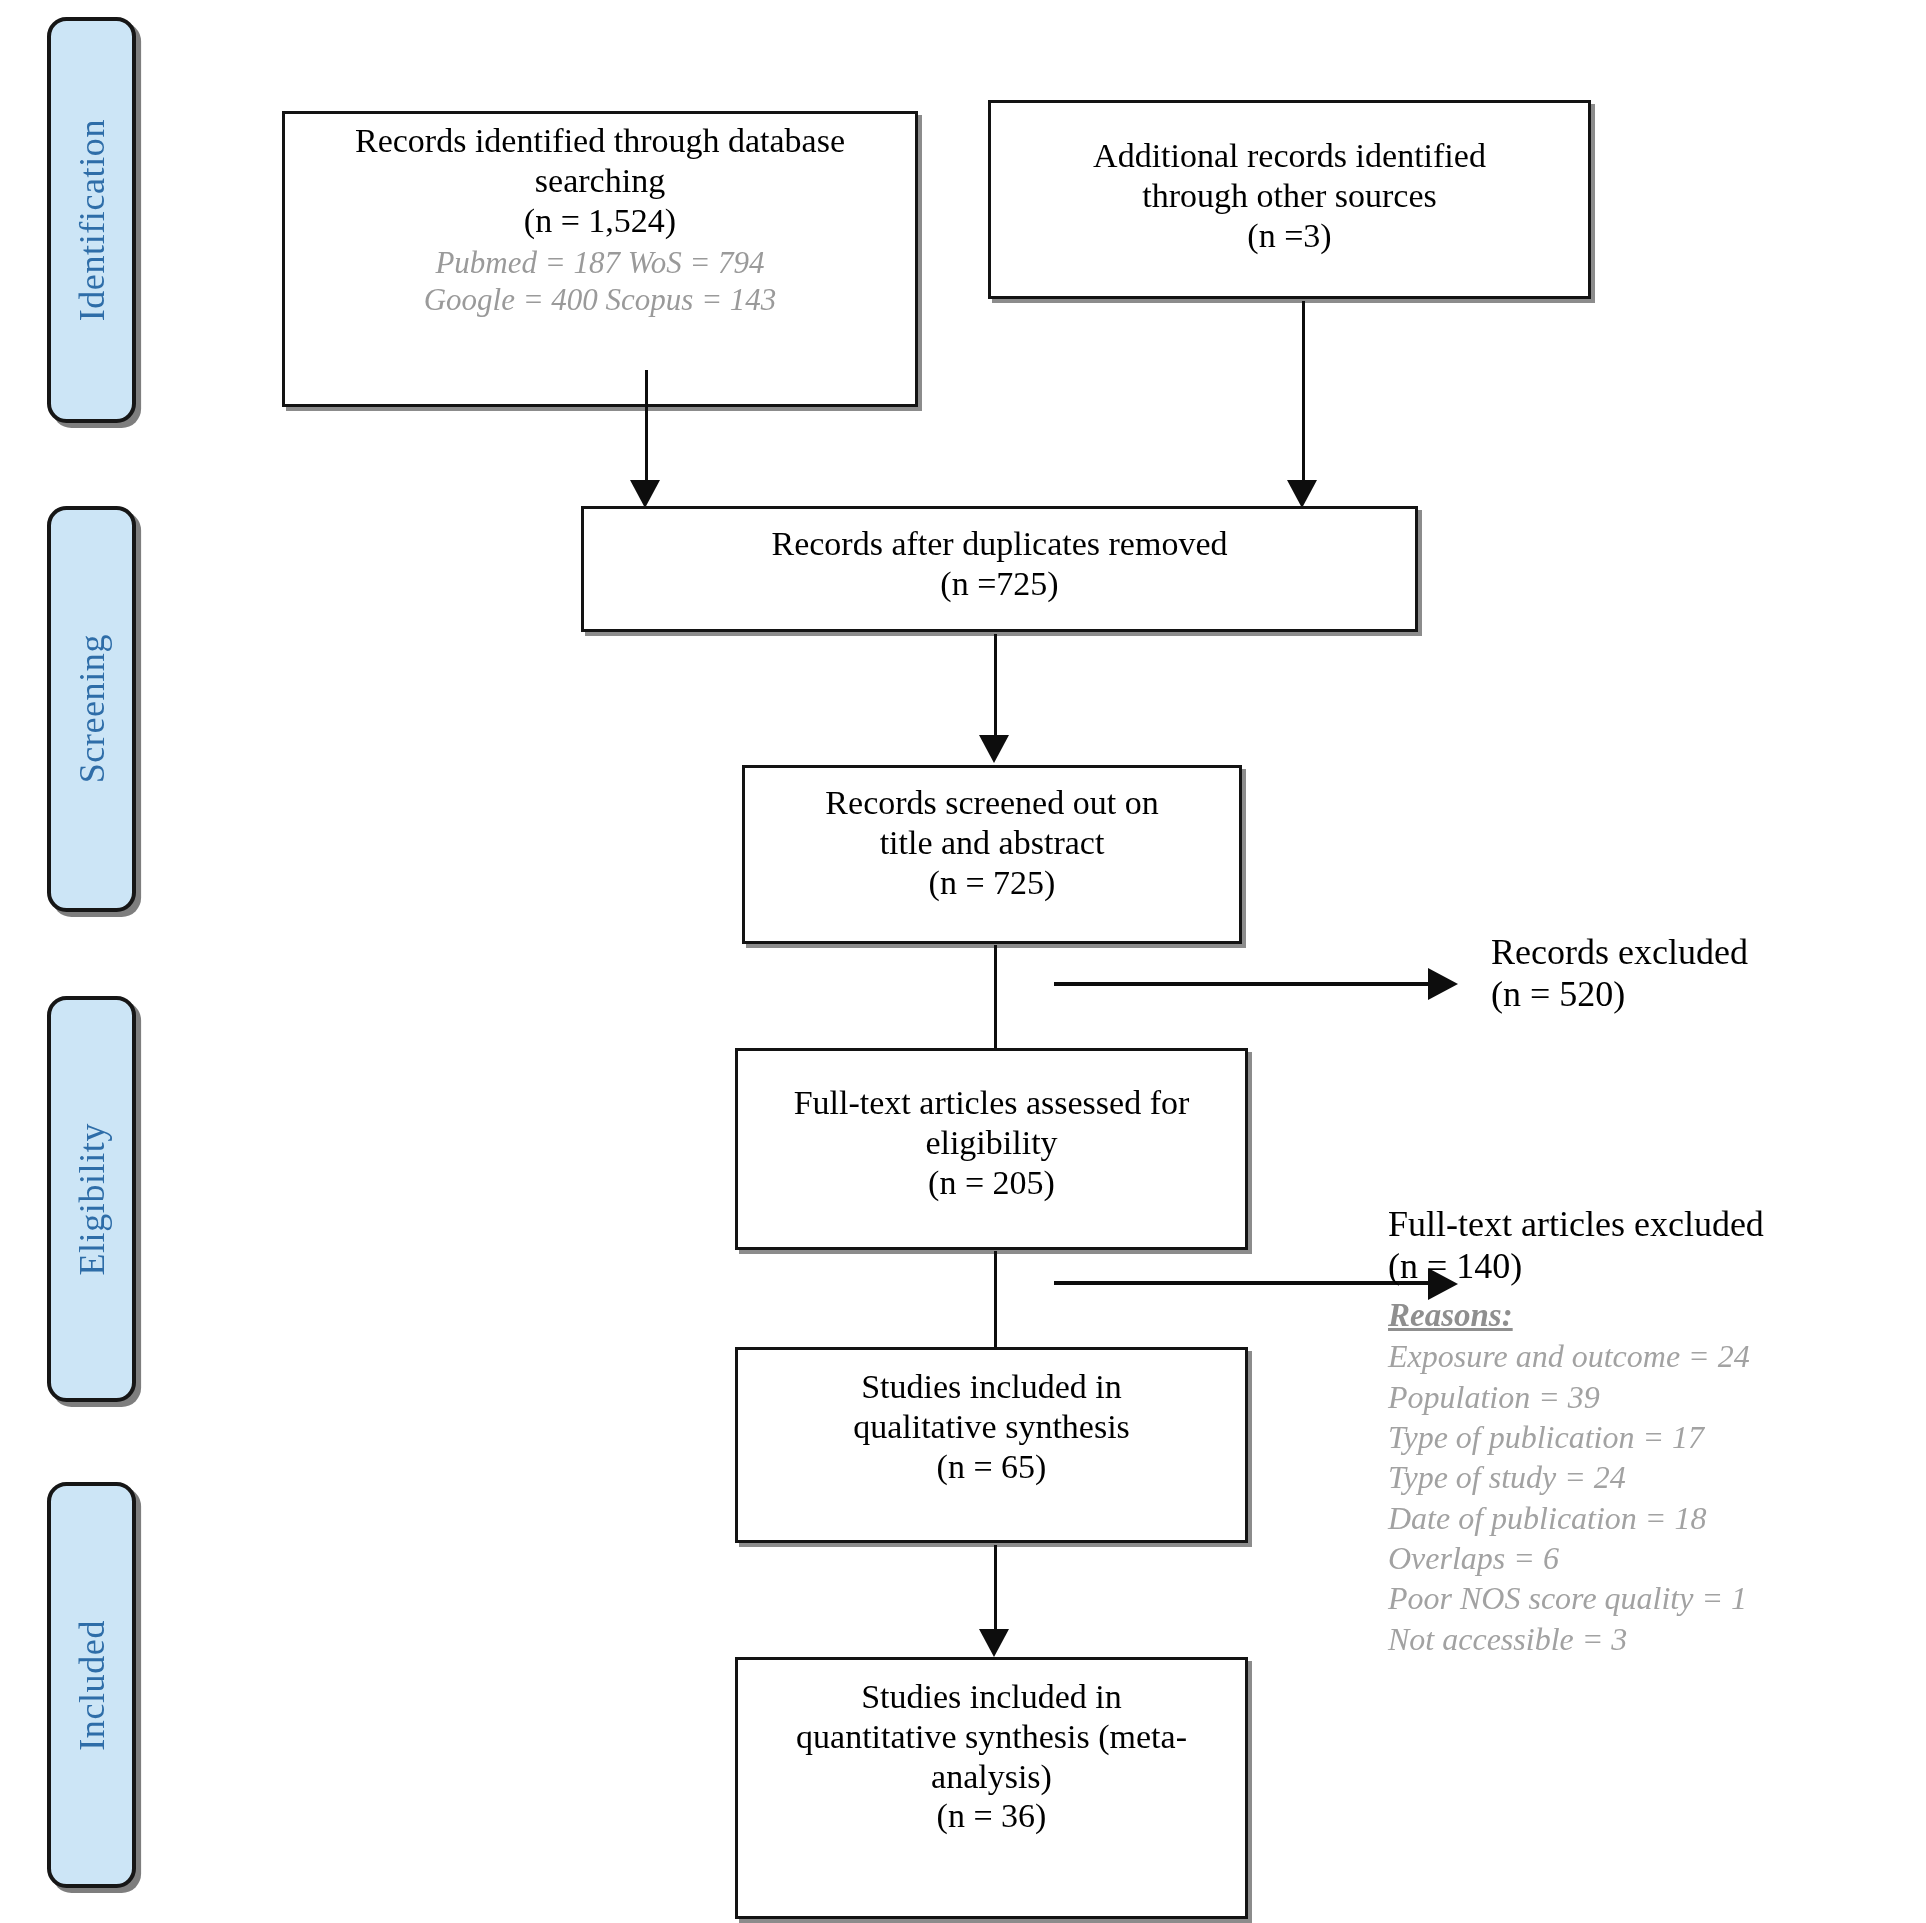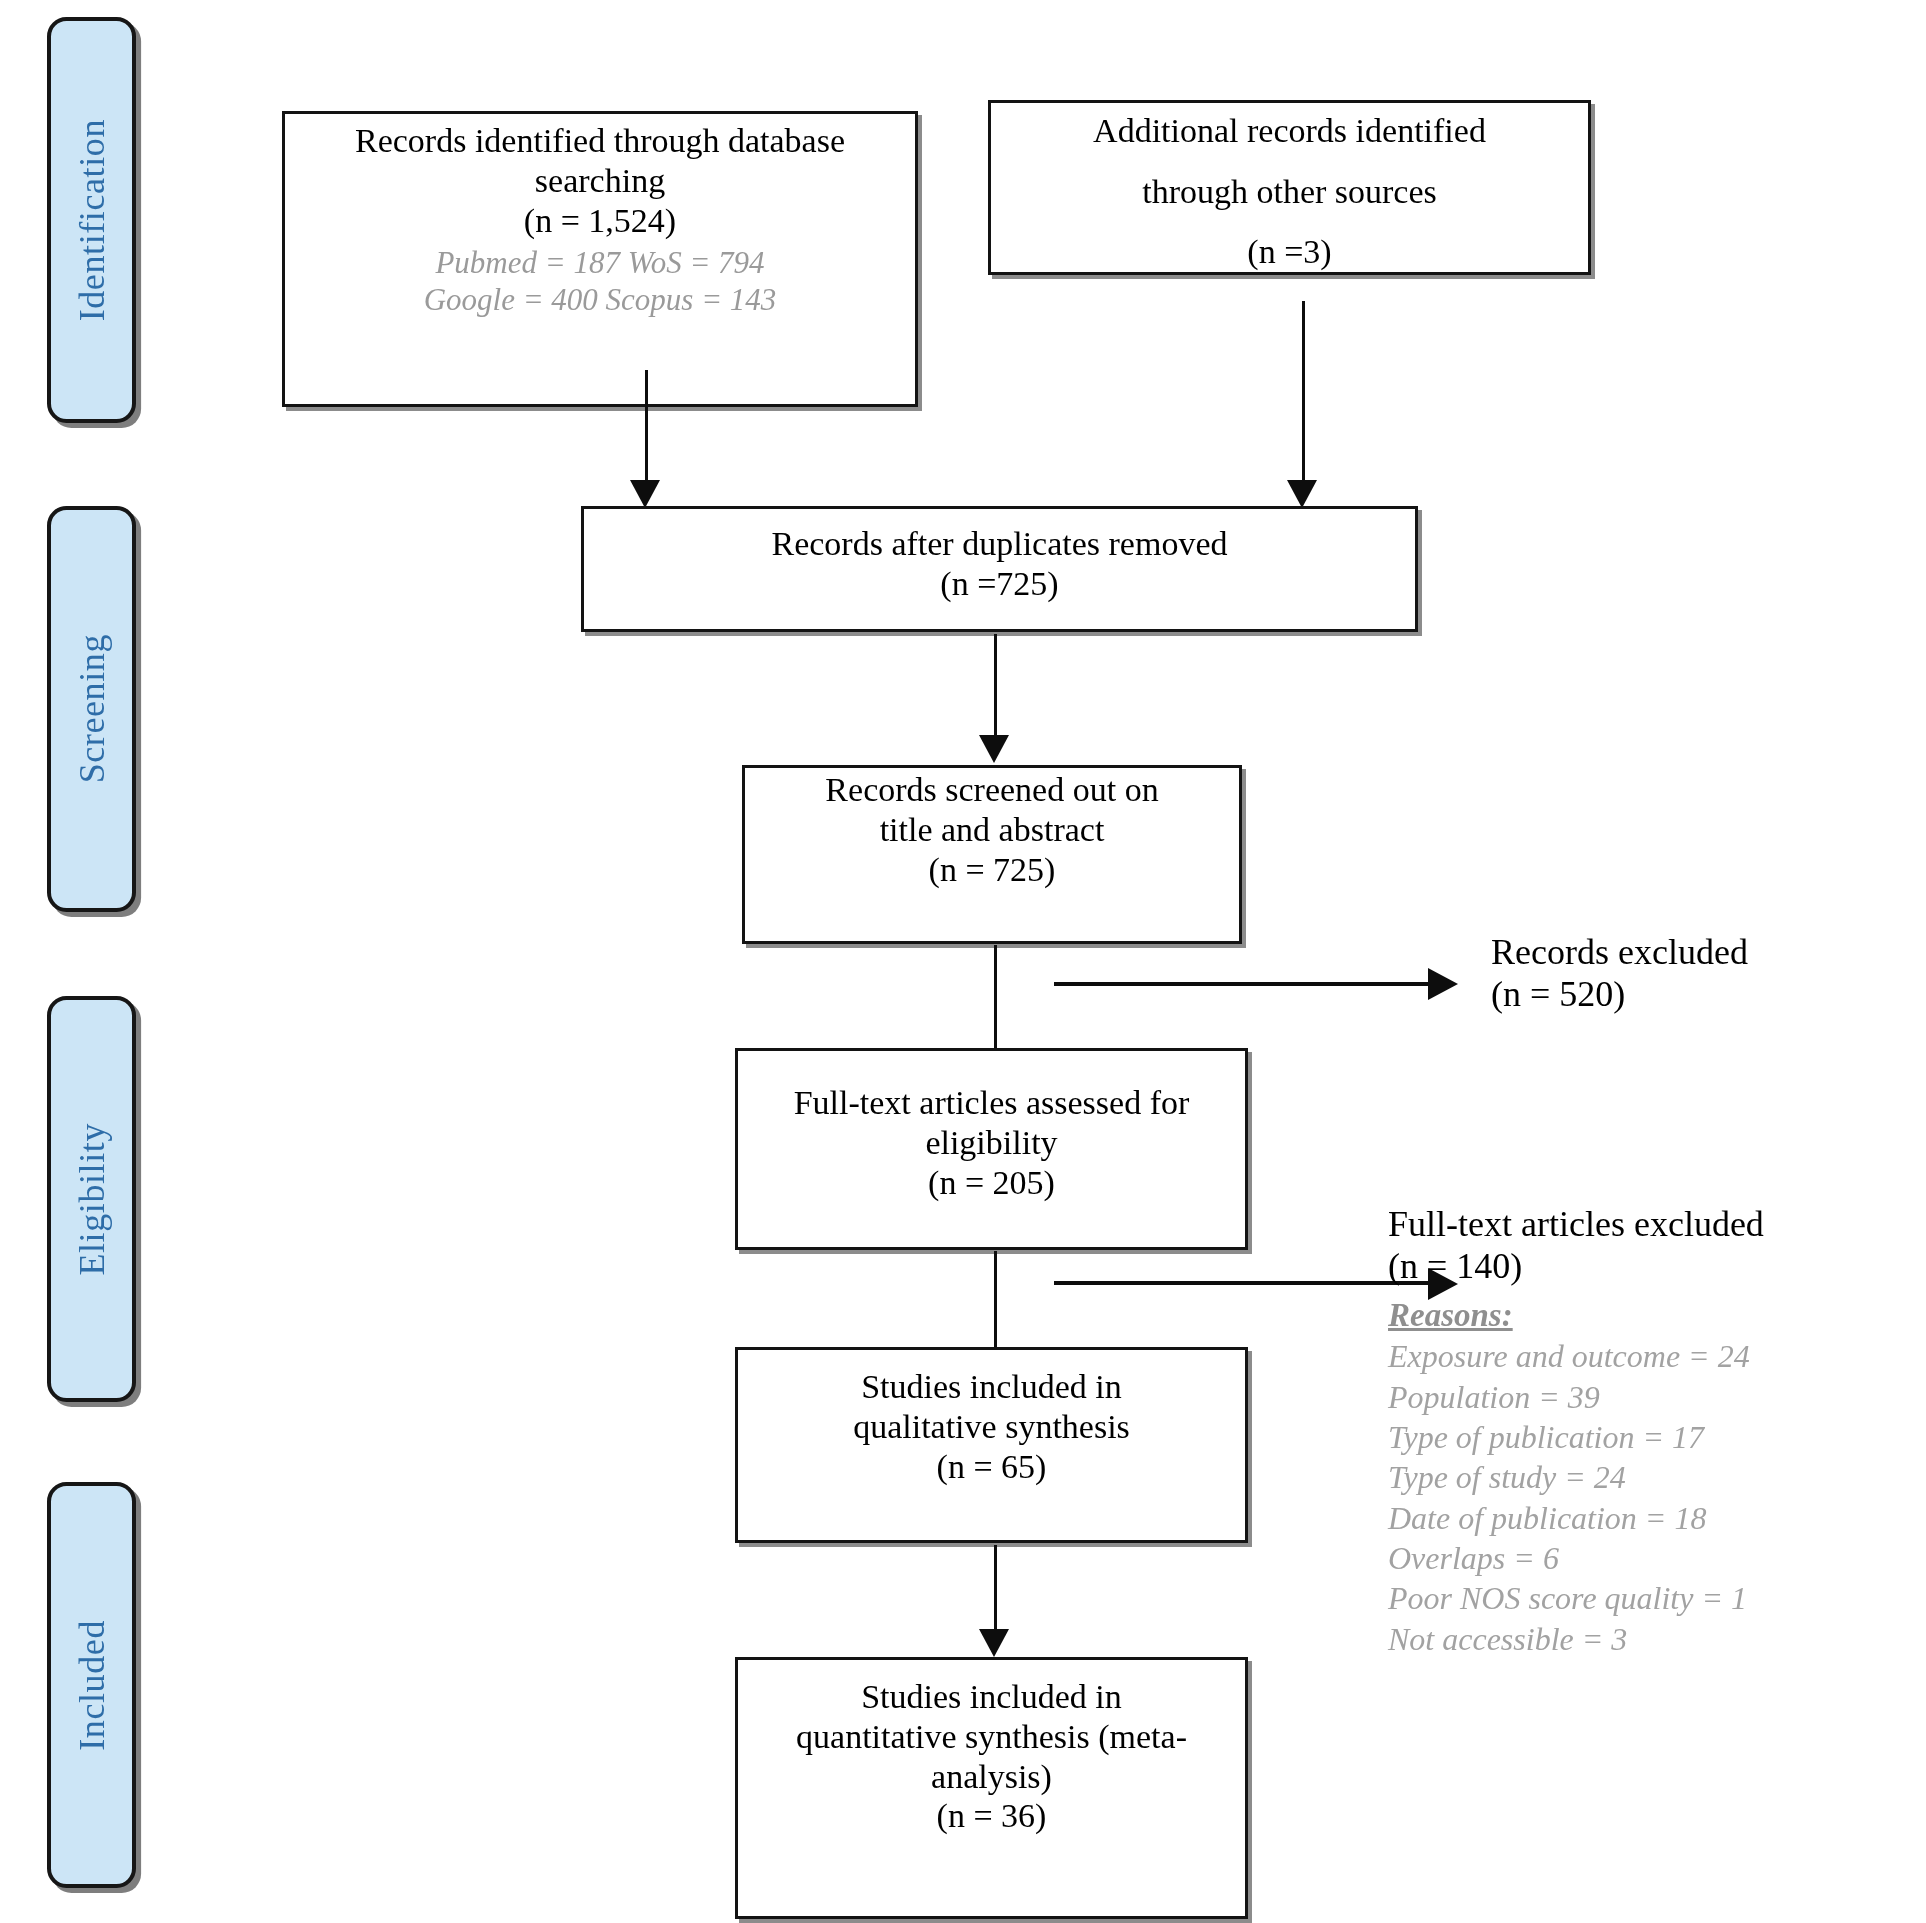--- a/index.html
+++ b/index.html
@@ -141,41 +141,41 @@
   </div>
 
   <div class="box" style="left:282px;top:71px;width:636px;height:296px;padding-top:7px;margin-top:40px;">
     <div class="line">Records identified through database</div>
     <div class="line">searching</div>
     <div class="line">(n = 1,524)</div>
     <div class="sub" style="margin-top:3.4px;">Pubmed = 187   WoS = 794</div>
     <div class="sub">Google = 400   Scopus = 143</div>
   </div>
 
-  <div class="box" style="left:988px;top:100px;width:603px;height:175px;padding-top:8px;justify-content:space-between;">
+  <div class="box" style="left:988px;top:100px;width:603px;height:199px;padding-top:33px;">
     <div class="line">Additional records identified</div>
     <div class="line">through other sources</div>
     <div class="line">(n =3)</div>
   </div>
 
   <div class="vline" style="left:645px;top:370px;height:111px;"></div>
   <div class="arrow-down" style="left:630px;top:480px;"></div>
 
   <div class="vline" style="left:1302px;top:301px;height:181px;"></div>
   <div class="arrow-down" style="left:1287px;top:480px;"></div>
 
   <div class="box" style="left:581px;top:506px;width:837px;height:126px;padding-top:15px;">
     <div class="line">Records after duplicates removed</div>
     <div class="line">(n =725)</div>
   </div>
 
   <div class="vline" style="left:994px;top:634px;height:103px;"></div>
   <div class="arrow-down" style="left:979px;top:735px;"></div>
 
-  <div class="box" style="left:742px;top:765px;width:500px;height:179px;padding-top:2px;">
+  <div class="box" style="left:742px;top:765px;width:500px;height:179px;padding-top:15px;">
     <div class="line">Records screened out on</div>
     <div class="line">title and abstract</div>
     <div class="line">(n = 725)</div>
   </div>
 
   <div class="vline" style="left:994px;top:945px;height:104px;"></div>
   <div class="arrow-down" style="left:979px;top:1048px;"></div>
 
   <div class="hline" style="left:1054px;top:982px;width:376px;"></div>
   <div class="arrow-right" style="left:1428px;top:968px;"></div>

